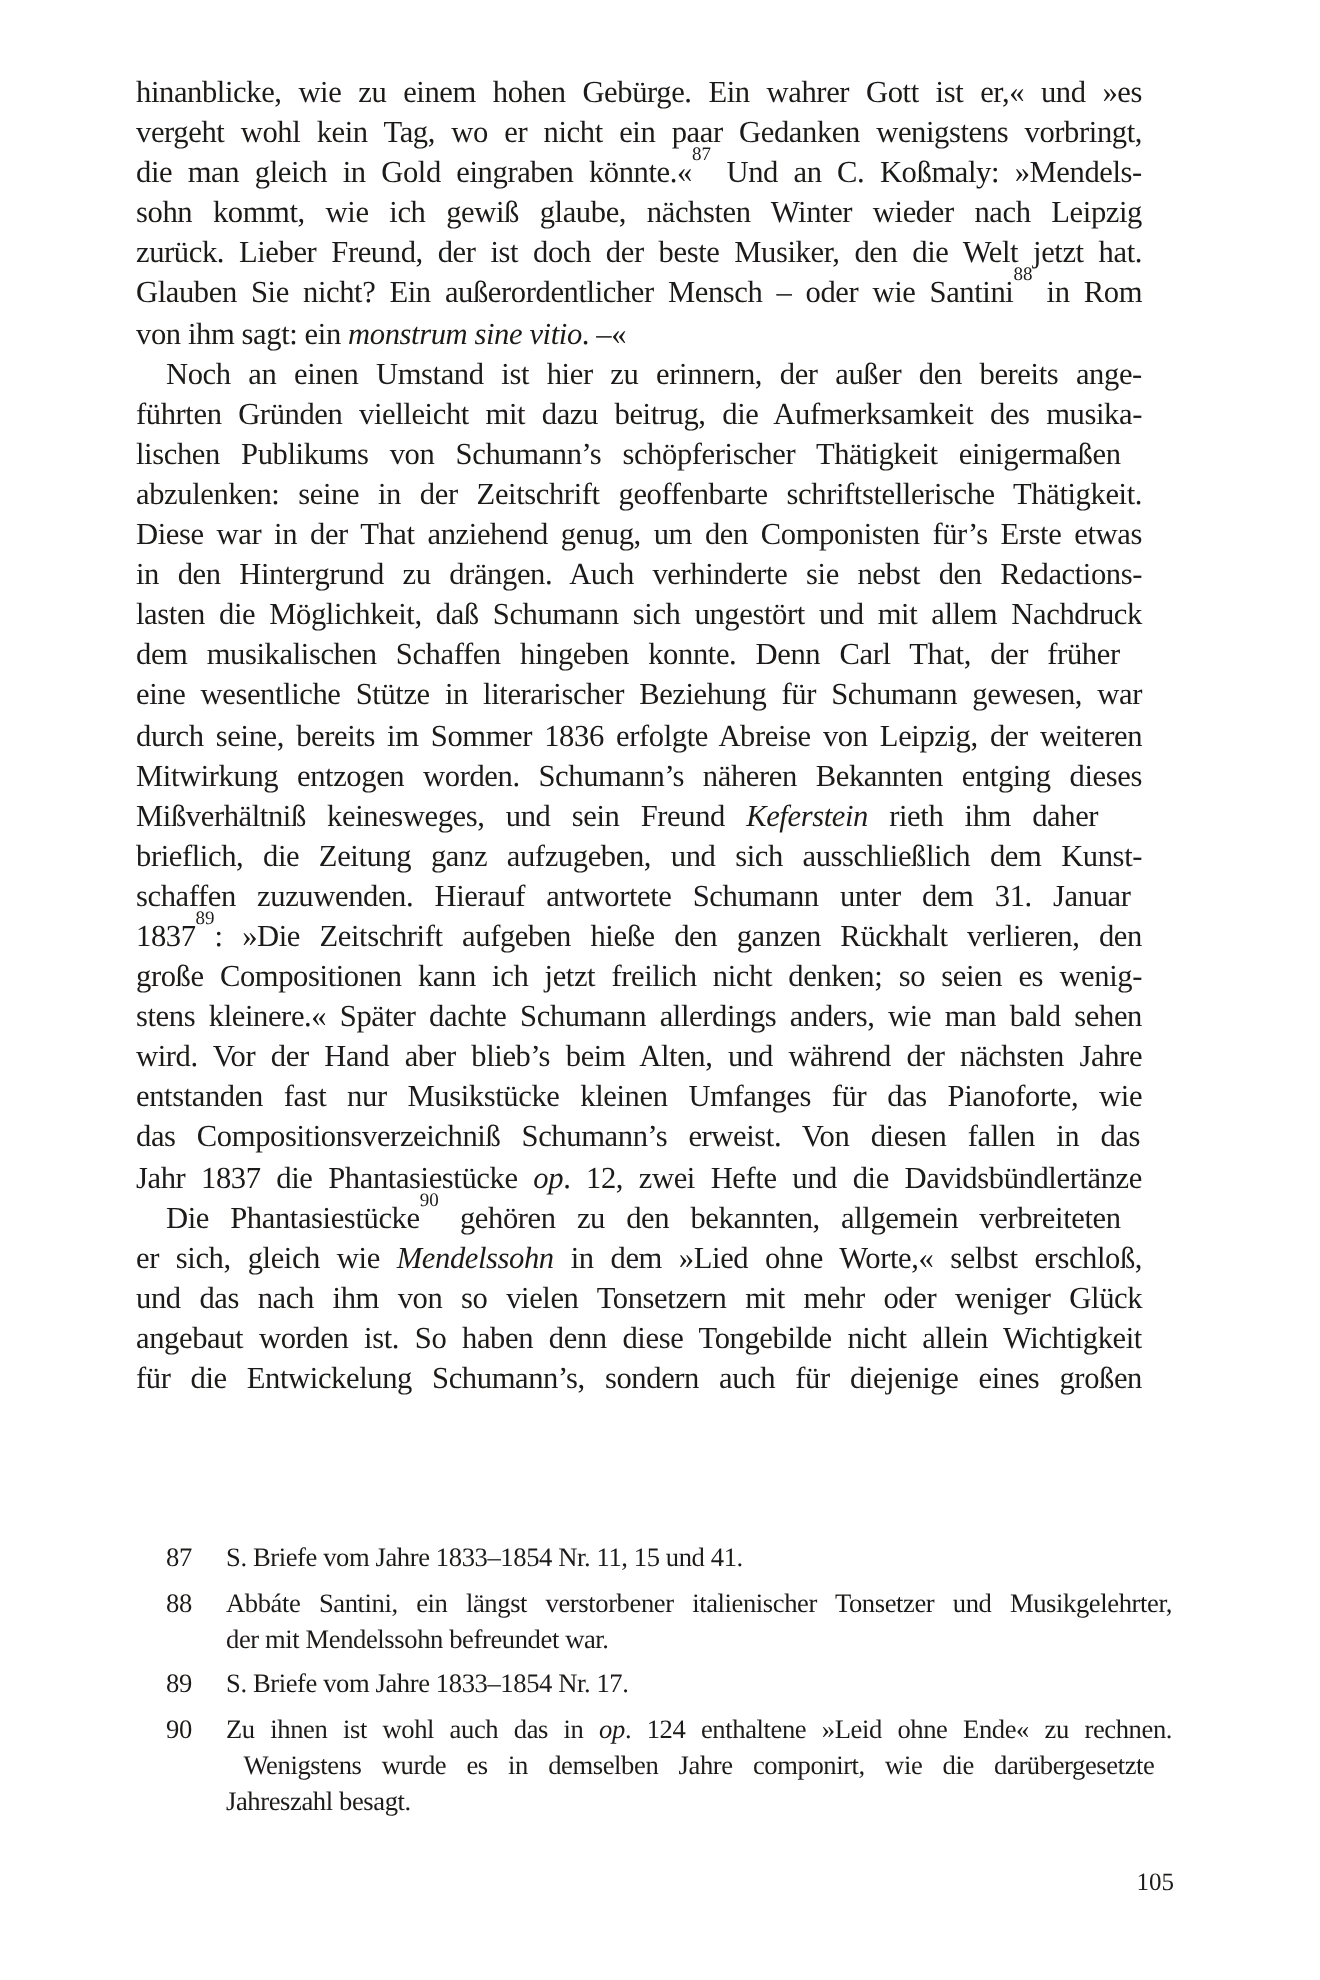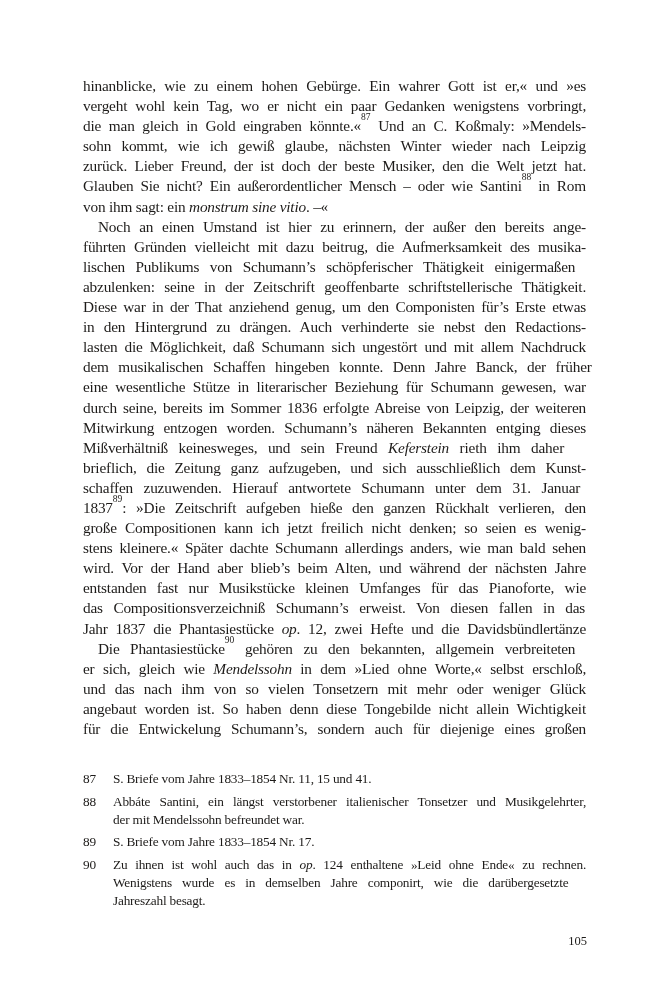--- a/index.html
+++ b/index.html
@@ -7,27 +7,26 @@
     position: relative;
     width: 660px;
     height: 990px;
     background: #ffffff;
     overflow: hidden;
     font-family: "Liberation Serif", "DejaVu Serif", serif;
     color: #1d1b19;
   }
   .text-block {
     position: absolute;
-    left: 83px;
+    left: 68px;
     top: 37px;
     width: 503px;
     font-size: 15.3px;
     line-height: 20.1px;
     letter-spacing: -0.2px;
-    margin-top: 39px;
   }
   .para { margin: 0; padding: 0; }
   .line {
     white-space: nowrap;
     text-align: left;
   }
   .line.indent { text-indent: 15px; }
   sup.fnref {
     font-size: 9.5px;
     line-height: 0;
@@ -76,21 +75,21 @@
         <div class="line last">von ihm sagt: ein <i>monstrum sine vitio</i>. –«</div>
       </div>
       <div class="para">
         <div class="line indent" style="word-spacing: 5.21px;">Noch an einen Umstand ist hier zu erinnern, der außer den bereits ange-</div>
         <div class="line" style="word-spacing: 4.69px;">führten Gründen vielleicht mit dazu beitrug, die Aufmerksamkeit des musika-</div>
         <div class="line" style="word-spacing: 7px;">lischen Publikums von Schumann’s schöpferischer Thätigkeit einigermaßen</div>
         <div class="line" style="word-spacing: 5.81px;">abzulenken: seine in der Zeitschrift geoffenbarte schriftstellerische Thätigkeit.</div>
         <div class="line" style="word-spacing: 2.82px;">Diese war in der That anziehend genug, um den Componisten für’s Erste etwas</div>
         <div class="line" style="word-spacing: 5.7px;">in den Hintergrund zu drängen. Auch verhinderte sie nebst den Redactions-</div>
         <div class="line" style="word-spacing: 3.41px;">lasten die Möglichkeit, daß Schumann sich ungestört und mit allem Nachdruck</div>
-        <div class="line" style="word-spacing: 6px;">dem musikalischen Schaffen hingeben konnte. Denn Jahre Banck, der früher</div>
+        <div class="line" style="word-spacing: 6px;">dem musikalischen Schaffen hingeben konnte. Denn Carl That, der früher</div>
         <div class="line" style="word-spacing: 3.96px;">eine wesentliche Stütze in literarischer Beziehung für Schumann gewesen, war</div>
         <div class="line" style="word-spacing: 2.47px;">durch seine, bereits im Sommer 1836 erfolgte Abreise von Leipzig, der weiteren</div>
         <div class="line" style="word-spacing: 5.79px;">Mitwirkung entzogen worden. Schumann’s näheren Bekannten entging dieses</div>
         <div class="line" style="word-spacing: 7px;">Mißverhältniß keinesweges, und sein Freund <i>Keferstein</i> rieth ihm daher</div>
         <div class="line" style="word-spacing: 6.23px;">brieflich, die Zeitung ganz aufzugeben, und sich ausschließlich dem Kunst-</div>
         <div class="line" style="word-spacing: 7px;">schaffen zuzuwenden. Hierauf antwortete Schumann unter dem 31. Januar</div>
         <div class="line" style="word-spacing: 6.12px;">1837<sup class="fnref">89</sup>: »Die Zeitschrift aufgeben hieße den ganzen Rückhalt verlieren, den</div>
         <div class="line" style="word-spacing: 4.51px;">große Compositionen kann ich jetzt freilich nicht denken; so seien es wenig-</div>
         <div class="line" style="word-spacing: 3.16px;">stens kleinere.« Später dachte Schumann allerdings anders, wie man bald sehen</div>
         <div class="line" style="word-spacing: 4.19px;">wird. Vor der Hand aber blieb’s beim Alten, und während der nächsten Jahre</div>
@@ -123,19 +122,19 @@
       <div class="footnote">
         <span class="fn-num">89</span>
         <div class="fn-body">
           <div class="fn-line last">S. Briefe vom Jahre 1833–1854 Nr. 17.</div>
         </div>
       </div>
       <div class="footnote">
         <span class="fn-num">90</span>
         <div class="fn-body">
           <div class="fn-line" style="word-spacing: 4.66px;">Zu ihnen ist wohl auch das in <i>op</i>. 124 enthaltene »Leid ohne Ende« zu rechnen.</div>
-          <div class="fn-line" style="word-spacing: 7px;">Wenigstens wurde es in demselben Jahre componirt, wie die darübergesetzte</div>
+          <div class="fn-line" style="word-spacing: 7px; text-align: center;">Wenigstens wurde es in demselben Jahre componirt, wie die darübergesetzte</div>
           <div class="fn-line last">Jahreszahl besagt.</div>
         </div>
       </div>
     </section>
   <div class="page-number">105</div>
 </div>
 
 </body></html>

